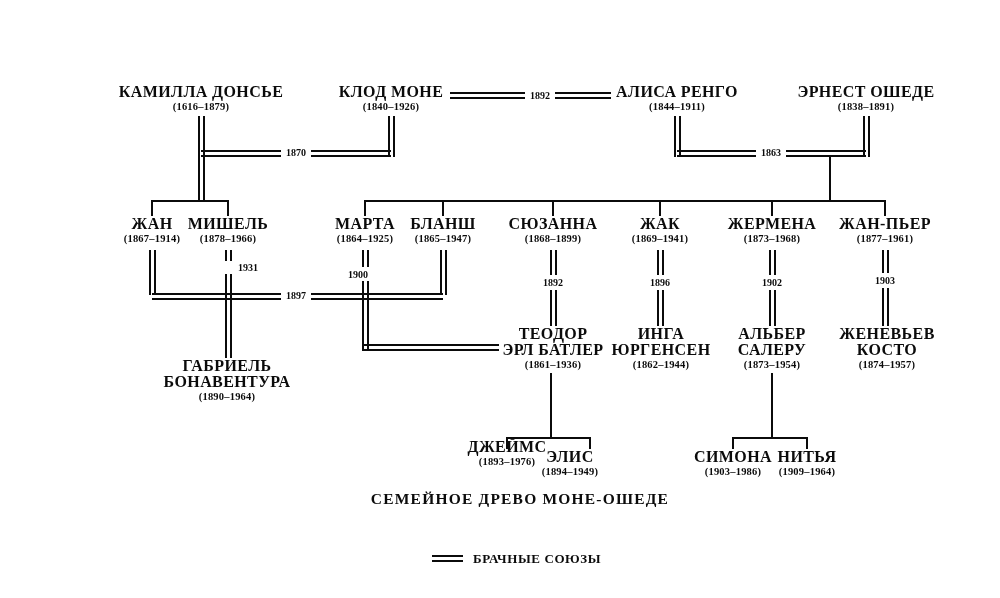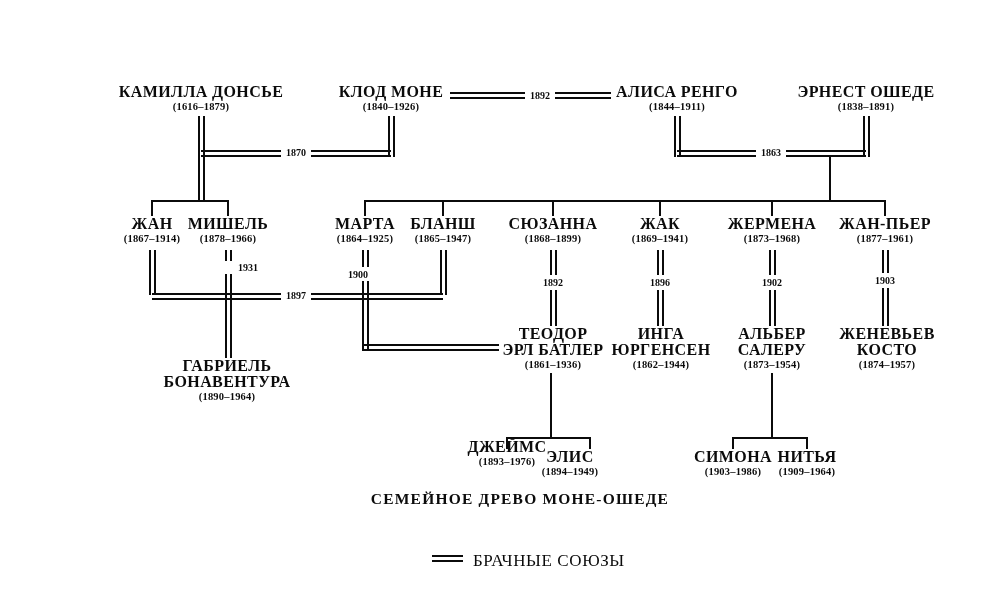--- a/index.html
+++ b/index.html
@@ -14,21 +14,21 @@
   .h1 { position:absolute; height:2px; background:#0b0b0b; z-index:1; }
   .v1 { position:absolute; width:2px;  background:#0b0b0b; z-index:1; }
   .h2 { position:absolute; height:7px; border-top:2px solid #0b0b0b; border-bottom:2px solid #0b0b0b; z-index:1; }
   .v2 { position:absolute; width:7px;  border-left:2px solid #0b0b0b; border-right:2px solid #0b0b0b; z-index:1; }
 
   .ylabel { position:absolute; transform:translateX(-50%); font-weight:700; font-size:10px; line-height:13px;
             background:#ffffff; padding:0 5px; z-index:3; white-space:nowrap; }
 
   .title  { position:absolute; transform:translateX(-50%); font-weight:700; font-size:15.5px;
             letter-spacing:1.2px; white-space:nowrap; z-index:2; }
-  .legend-label { position:absolute; font-weight:400; font-size:17px; letter-spacing:0.6px; z-index:2; white-space:nowrap; }
+  .legend-label { position:absolute; font-weight:700; font-size:13px; letter-spacing:0.6px; z-index:2; white-space:nowrap; }
 </style>
 </head>
 <body>
 
 <div id="tree">
 
   <div class="person" style="left:201px; top:84px;">
     <div class="pname">КАМИЛЛА ДОНСЬЕ</div>
     <div class="pyears">(1616–1879)</div>
   </div>

